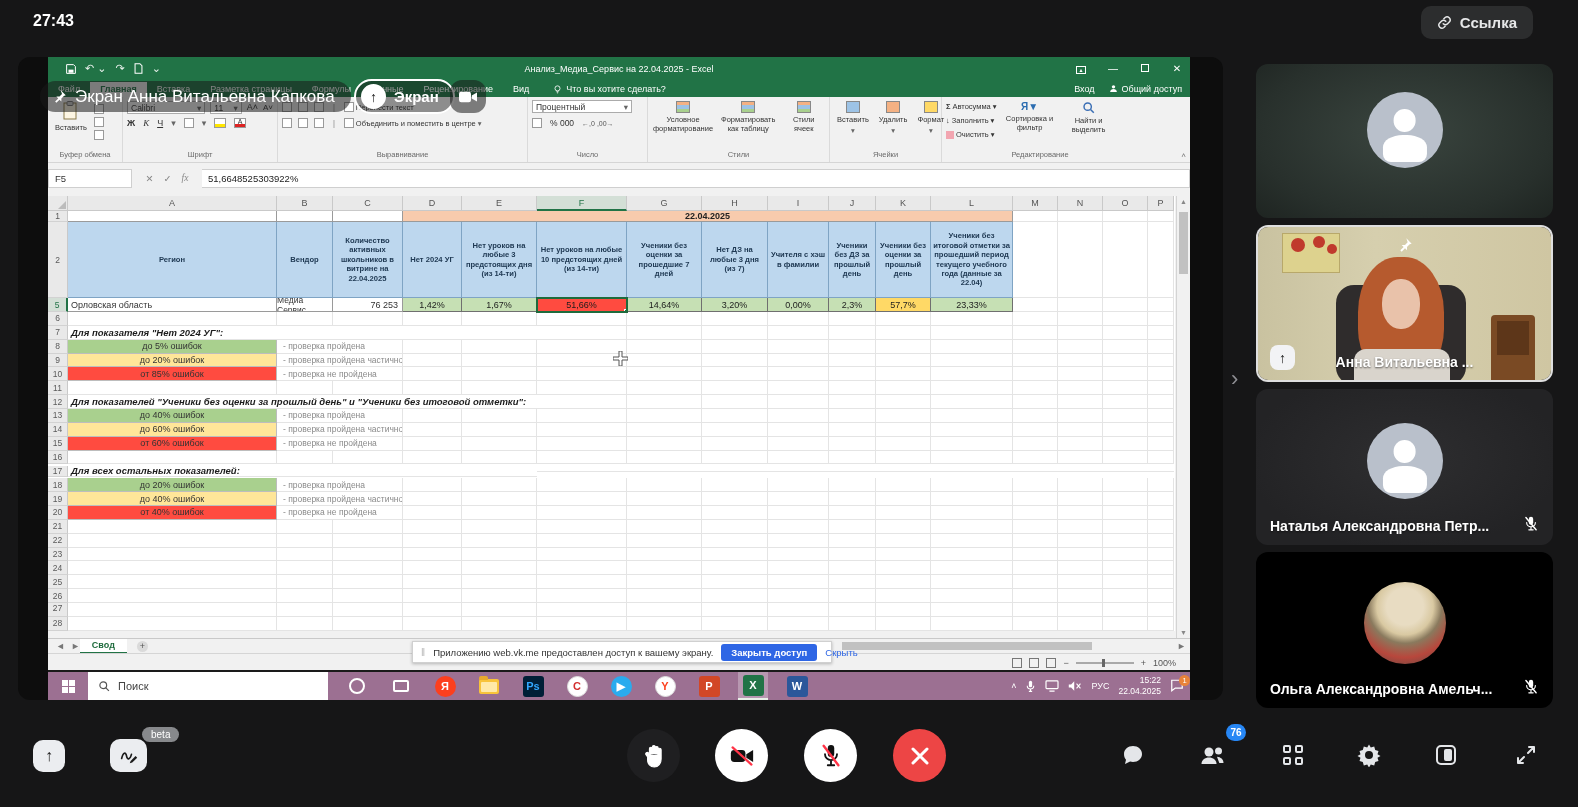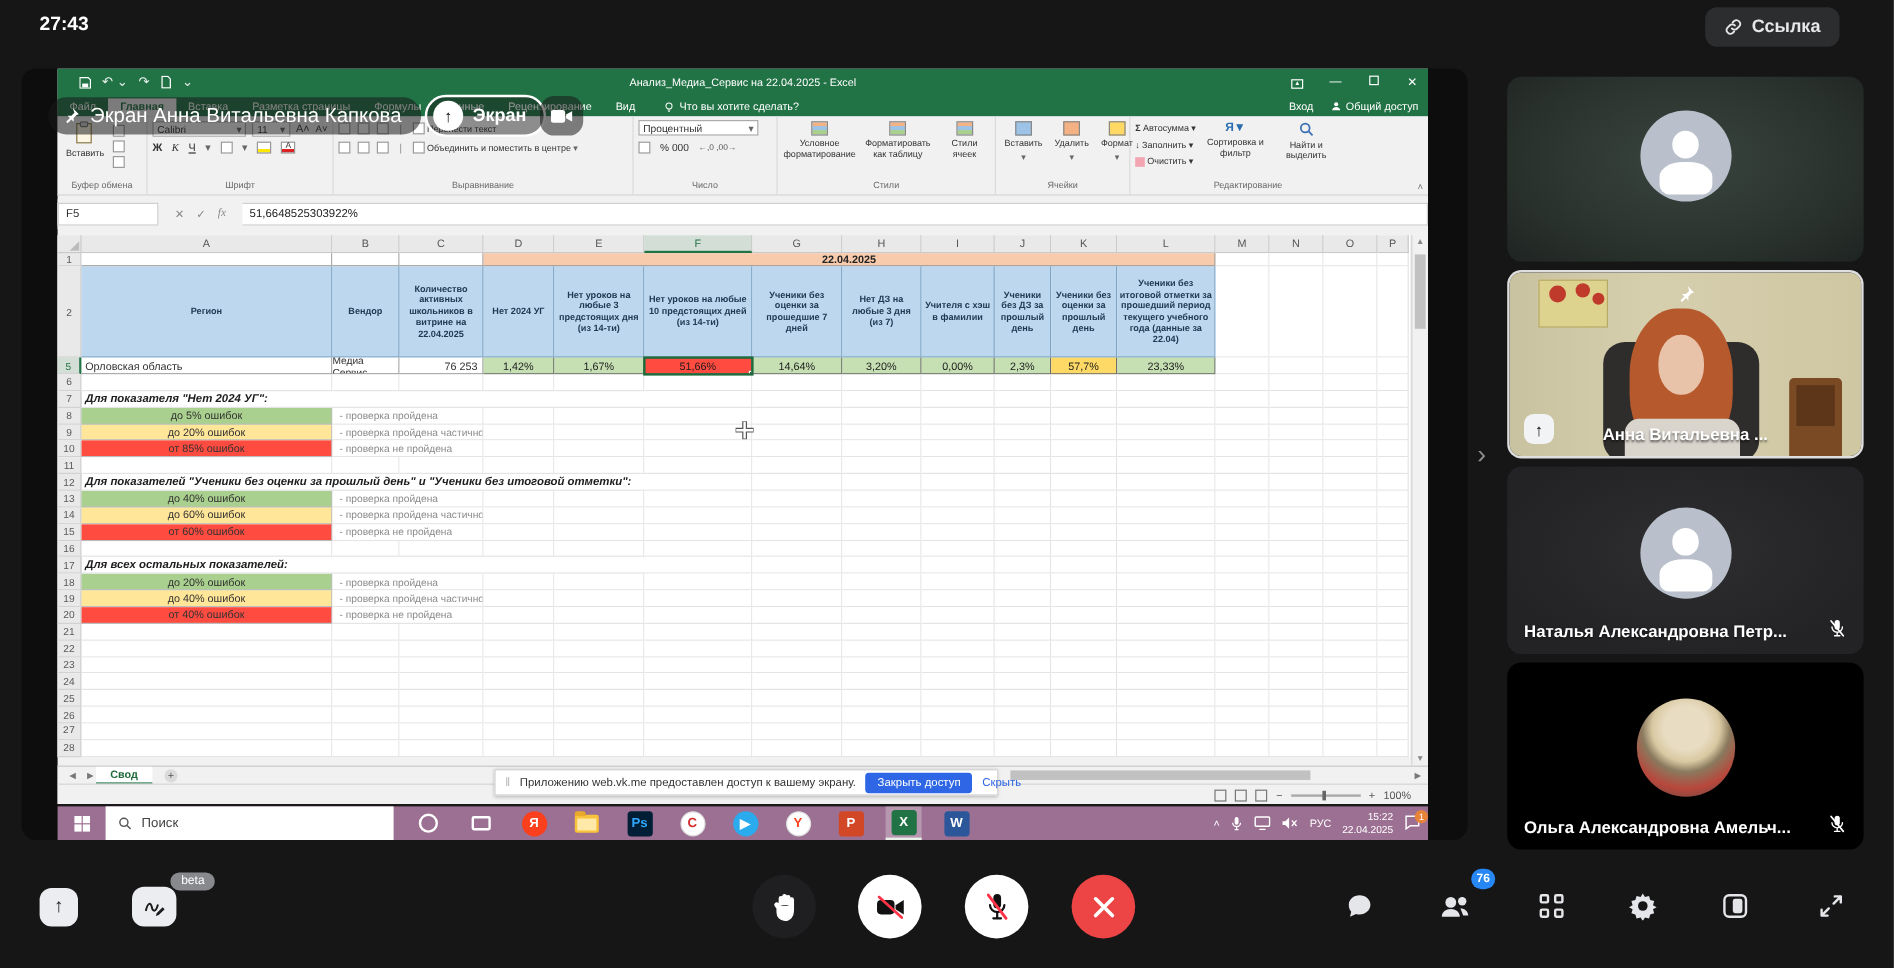--- a/index.html
+++ b/index.html
@@ -90,21 +90,21 @@
   #status-right { position:absolute; right:14px; top:0; height:17px; display:flex; align-items:center; gap:7px; color:#555; }
   .viewic { width:10px; height:10px; border:1px solid #777; }
   #zoom-track { width:58px; height:2px; background:#a9a9a9; position:relative; }
   #zoom-thumb { position:absolute; left:26px; top:-3px; width:3px; height:8px; background:#666; }
 
   
   #notif { position:absolute; left:364px; top:584px; width:420px; height:22px; background:#fff; border:1px solid #d0d0d0;
     box-shadow:0 1px 3px rgba(0,0,0,.25); display:flex; align-items:center; gap:8px; padding:0 8px; z-index:6; }
   #notif .dots { color:#b5b5b5; font-size:10px; }
   #notif .ntext { font-size:9.5px; color:#333; white-space:nowrap; }
-  #notif .nbtn { background:#2e66e5; color:#fff; font-size:9.5px; font-weight:normal; padding:3px 10px; border-radius:3px; white-space:nowrap; }
+  #notif .nbtn { background:#2e66e5; color:#fff; font-size:9.5px; font-weight:bold; padding:3px 10px; border-radius:3px; white-space:nowrap; }
   #notif .nhide { color:#2e66e5; font-size:9.5px; }
 
   
   #taskbar { position:absolute; left:0; top:615px; width:1142px; height:28px; background:#9C7092; display:flex; align-items:center; }
   #start { width:40px; height:28px; display:flex; align-items:center; justify-content:center; }
   .winlogo { width:13px; height:13px; display:grid; grid-template-columns:6px 6px; grid-template-rows:6px 6px; gap:1px; }
   .winlogo i { background:#fff; }
   #tb-search { width:240px; height:28px; background:#fff; display:flex; align-items:center; gap:8px; padding:0 10px; font-size:11px; color:#444; }
   #tb-apps { display:flex; align-items:center; gap:14px; margin-left:14px; }
   .appic { width:21px; height:21px; border-radius:50%; display:flex; align-items:center; justify-content:center; font-size:11px; font-weight:bold; }
@@ -651,21 +651,21 @@
             <div class="cell" style="width: 66px;"></div>
             <div class="cell" style="width: 61px;"></div>
             <div class="cell" style="width: 47px;"></div>
             <div class="cell" style="width: 55px;"></div>
             <div class="cell" style="width: 82px;"></div>
             <div class="cell" style="width: 45px;"></div>
             <div class="cell" style="width: 45px;"></div>
             <div class="cell" style="width: 45px;"></div>
             <div class="cell" style="width: 26px;"></div>
           </div>
-          <div class="xrow" style="height: 13.87px;">
+          <div class="xrow" style="height: 13.87px; align-items: center;">
             <div class="gut">17</div>
             <div class="cell sect" style="width: 469px;">Для всех остальных показателей:</div>
             <div class="cell" style="width: 90px;"></div>
             <div class="cell" style="width: 75px;"></div>
             <div class="cell" style="width: 66px;"></div>
             <div class="cell" style="width: 61px;"></div>
             <div class="cell" style="width: 47px;"></div>
             <div class="cell" style="width: 55px;"></div>
             <div class="cell" style="width: 82px;"></div>
             <div class="cell" style="width: 45px;"></div>

